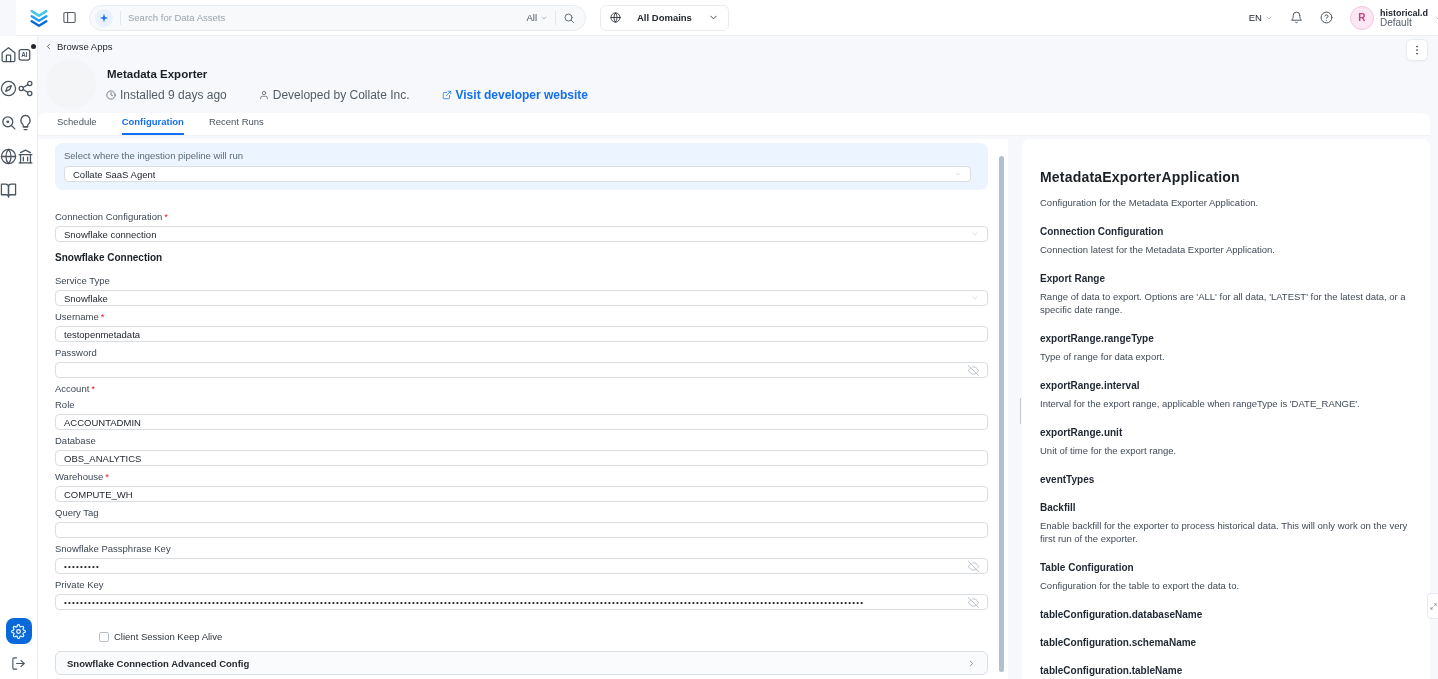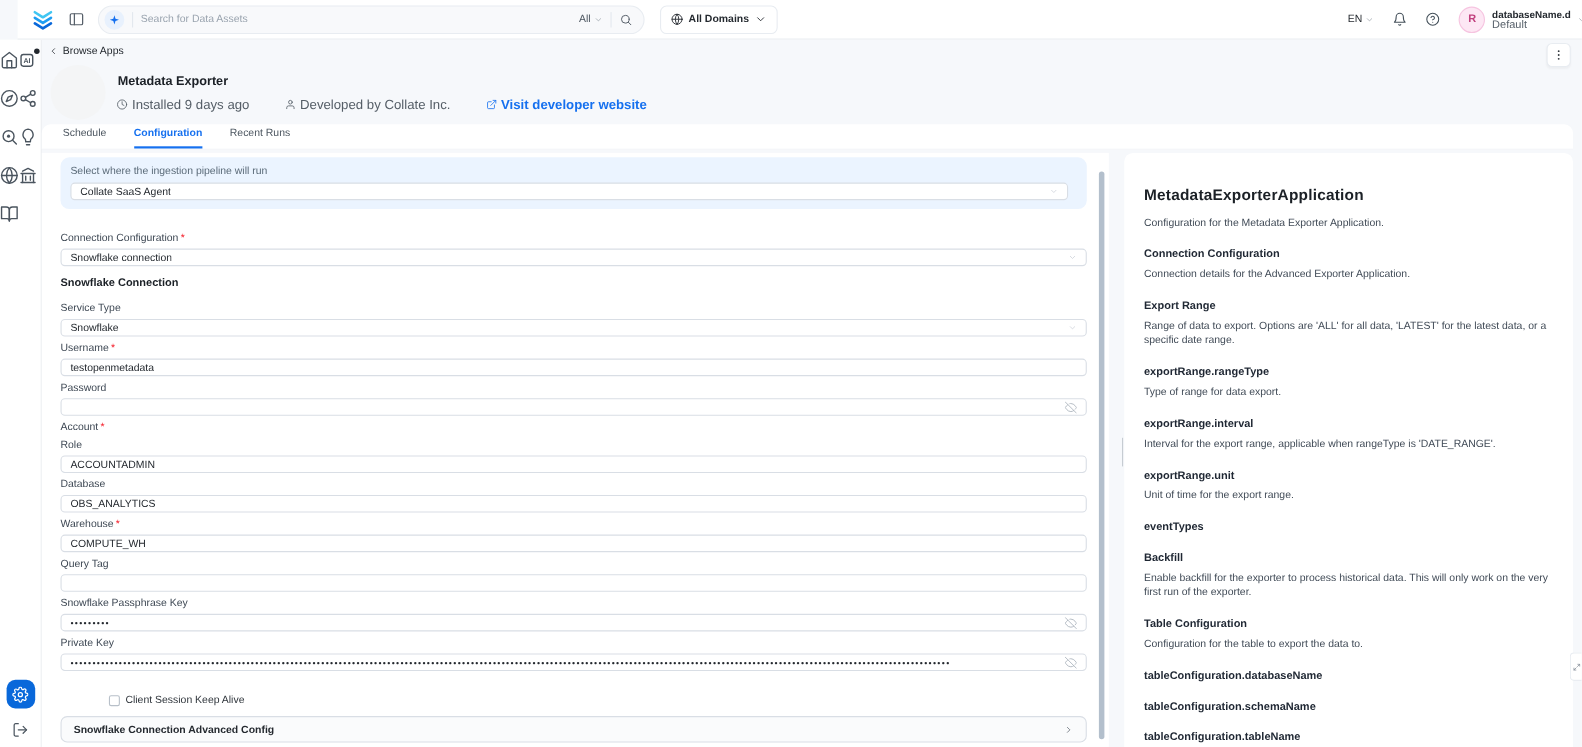--- a/index.html
+++ b/index.html
@@ -17,21 +17,21 @@
   #logo { width:22px; height:22px; margin-right:12px; }
   #panel-toggle { width:15px; height:15px; color:#57606a; margin-right:12px; cursor:pointer; }
   #searchbar { width:497px; height:26px; background:#f8f9fb; border:1px solid #e8ecf1; border-radius:16px; display:flex; align-items:center; padding:0 10px 0 5px; gap:7px; }
   #sparkle { width:18px; height:18px; border-radius:50%; background:#e8f1fd; display:flex; align-items:center; justify-content:center; }
   #sparkle .icn { width:10px; height:10px; color:#1570ef; }
   .vdiv { width:1px; height:14px; background:#e3e8ee; }
   #search-ph { color:#9aa4af; flex:1; }
   .scope { color:#4b555f; display:flex; align-items:center; gap:3px; }
   .chev { width:8px; height:8px; color:#8b949e; }
   #search-glass { width:12px; height:12px; color:#57606a; }
-  #domains-btn { margin-left:14px; height:26px; background:#fff; border:1px solid #e8ecf1; border-radius:6px; display:flex; align-items:center; gap:5px; padding:0 9px; font-weight:bold; color:#24292f; }
+  #domains-btn { margin-left:14px; height:26px; background:#fff; border:1px solid #e8ecf1; border-radius:6px; display:flex; align-items:center; gap:16px; padding:0 9px; font-weight:bold; color:#24292f; }
   #domains-btn .icn { width:11px; height:11px; color:#24292f; }
   #nav-right { margin-left:auto; display:flex; align-items:center; gap:17px; }
   #lang { display:flex; align-items:center; gap:3px; color:#24292f; }
   .nav-ic { width:13px; height:13px; color:#44505a; }
   #user-chip { display:flex; align-items:center; gap:6px; }
   #avatar { width:24px; height:24px; border-radius:50%; background:#fde7f4; border:1px solid #f6c4e0; color:#c2417f; font-weight:bold; font-size:10px; display:flex; align-items:center; justify-content:center; }
   #user-txt { line-height:10px; }
   #user-name { font-weight:bold; font-size:9px; }
   #user-team { color:#57606a; font-size:10px; }
 
@@ -168,21 +168,21 @@
     <span class="nav-ic icn">
         <svg viewBox="0 0 24 24">
           <circle cx="12" cy="12" r="10"></circle>
           <path d="M9.1 9a3 3 0 015.8 1c0 2-3 3-3 3"></path>
           <line x1="12" y1="17" x2="12.01" y2="17"></line>
         </svg>
       </span>
     <div id="user-chip">
       <span id="avatar">R</span>
       <span id="user-txt">
-        <div id="user-name">databaseName.d</div>
+        <div id="user-name">historical.d</div>
         <div id="user-team">Default</div>
       </span>
       <span class="chev icn">
           <svg viewBox="0 0 24 24">
             <path d="M6 9l6 6 6-6"></path>
           </svg>
         </span>
     </div>
   </div>
 </header>
@@ -414,21 +414,21 @@
       </span>
   </div>
 </section>
 <div id="form-scrollbar"></div>
 
 <section id="docs-panel">
   <h2 id="docs-title">MetadataExporterApplication</h2>
   <p id="docs-intro" class="doc-p">Configuration for the Metadata Exporter Application.</p>
   <div id="docs-sections">
       <div class="doc-h">Connection Configuration</div>
-      <div class="doc-p">Connection details for the Advanced Exporter Application.</div>
+      <div class="doc-p">Connection latest for the Metadata Exporter Application.</div>
       <div class="doc-h">Export Range</div>
       <div class="doc-p">Range of data to export. Options are 'ALL' for all data, 'LATEST' for the latest data, or a specific date range.</div>
       <div class="doc-h">exportRange.rangeType</div>
       <div class="doc-p">Type of range for data export.</div>
       <div class="doc-h">exportRange.interval</div>
       <div class="doc-p">Interval for the export range, applicable when rangeType is 'DATE_RANGE'.</div>
       <div class="doc-h">exportRange.unit</div>
       <div class="doc-p">Unit of time for the export range.</div>
       <div class="doc-h">eventTypes</div>
       <div class="doc-h">Backfill</div>

